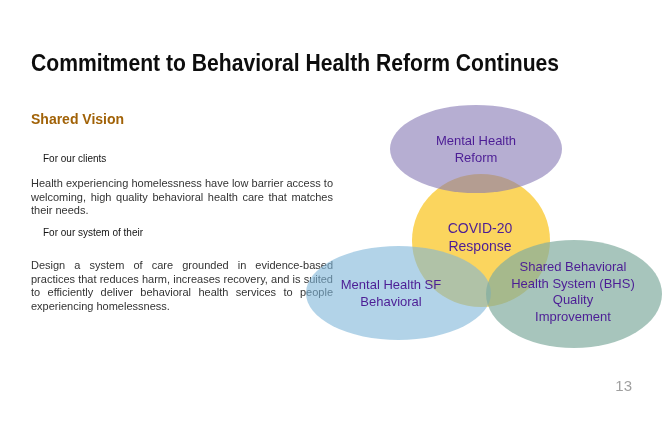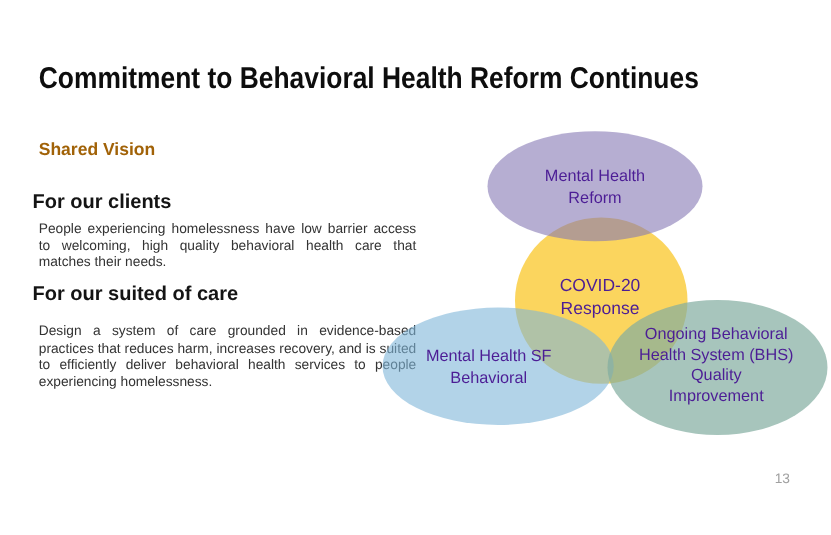--- a/index.html
+++ b/index.html
@@ -23,23 +23,23 @@
   }
   .shared-vision {
     position: absolute;
     left: 31px; top: 111px;
     font-size: 14px;
     font-weight: bold;
     color: #a16207;
   }
   .subhead {
     position: absolute;
-    left: 26px;
-    font-size: 16px;
-    font-weight: bold;
+    left: 43px;
+    font-size: 10px;
+    font-weight: normal;
     color: #141414;
     white-space: nowrap;
   }
   .subhead.clients { top: 153px; }
   .subhead.system  { top: 227px; }
   .para {
     position: absolute;
     left: 31px;
     width: 302px;
     font-size: 11px;
@@ -68,54 +68,54 @@
   }
   .lbl-top    { left: 411px; top: 132px; width: 130px; }
   .lbl-center { left: 430px; top: 220px; width: 100px; font-size: 14px; line-height: 17.5px; }
   .lbl-bl     { left: 328px; top: 277px; width: 126px; line-height: 16.5px; }
   .lbl-br     { left: 495px; top: 259px; width: 156px; line-height: 16.5px; }
   .page-number {
     position: absolute;
     left: 612px; top: 377px;
     width: 20px;
     text-align: right;
-    font-size: 11px;
+    font-size: 15px;
     color: #a0a0a0;
   }
 </style>
 </head>
 <body>
 
 <div class="slide-title">Commitment to Behavioral Health Reform Continues</div>
 
 <div class="shared-vision">Shared Vision</div>
 
 <div class="subhead clients">For our clients</div>
 
-<div class="para p1">People experiencing homelessness have low barrier access to welcoming, high quality behavioral health care that matches their needs.</div>
+<div class="para p1">Health experiencing homelessness have low barrier access to welcoming, high quality behavioral health care that matches their needs.</div>
 
-<div class="subhead system">For our suited of care</div>
+<div class="subhead system">For our system of their</div>
 
 <div class="para p2">Design a system of care grounded in evidence-based practices that reduces harm, increases recovery, and is suited to efficiently deliver behavioral health services to people experiencing homelessness.</div>
 
 <div class="venn-shape venn-center" style="background: rgb(251, 213, 94);"></div>
 
 <div class="venn-shape venn-top" style="background: rgba(133, 120, 180, 0.6);"></div>
 
 <div class="venn-shape venn-bl" style="background: rgba(127, 182, 217, 0.6);"></div>
 
 <div class="venn-shape venn-br" style="background: rgba(129, 172, 159, 0.7);"></div>
 
 <div class="venn-label lbl-top">Mental Health
 Reform</div>
 
 <div class="venn-label lbl-center">COVID-20
 Response</div>
 
 <div class="venn-label lbl-bl">Mental Health SF
 Behavioral</div>
 
-<div class="venn-label lbl-br">Ongoing Behavioral
+<div class="venn-label lbl-br">Shared Behavioral
 Health System (BHS)
 Quality
 Improvement</div>
 
 <div class="page-number">13</div>
 
 </body></html>

